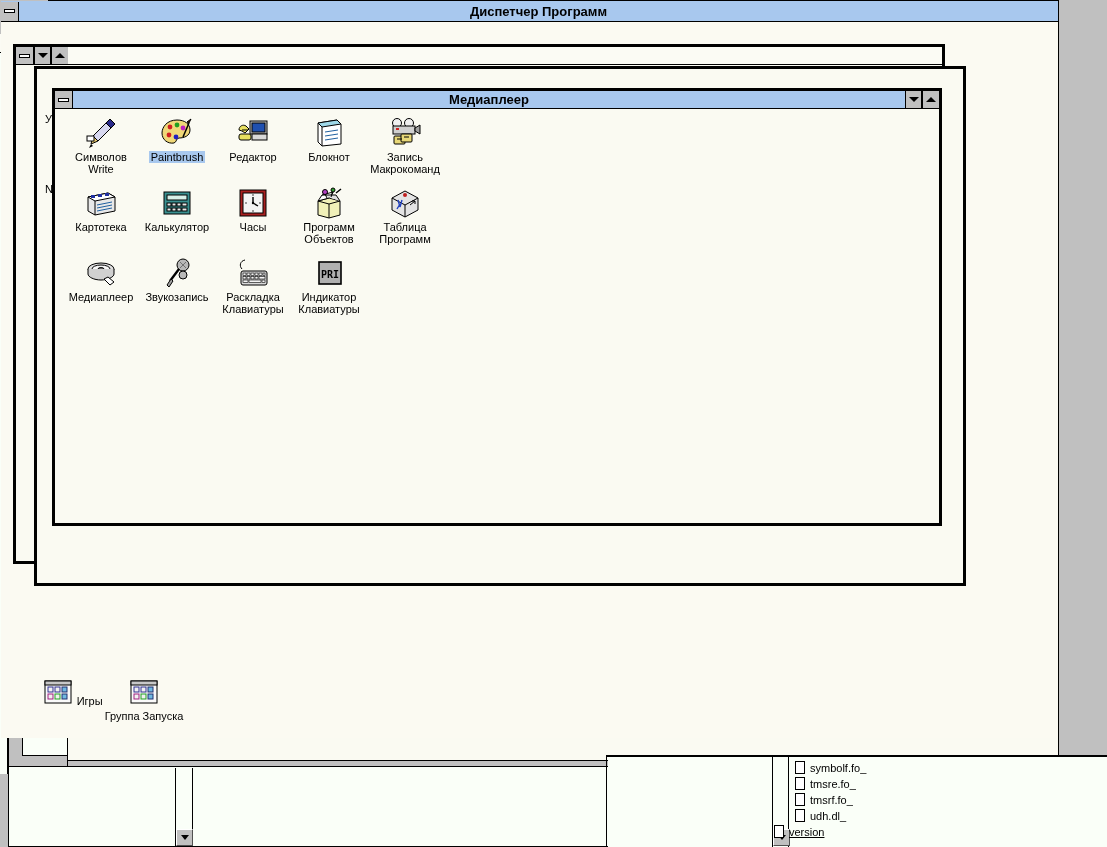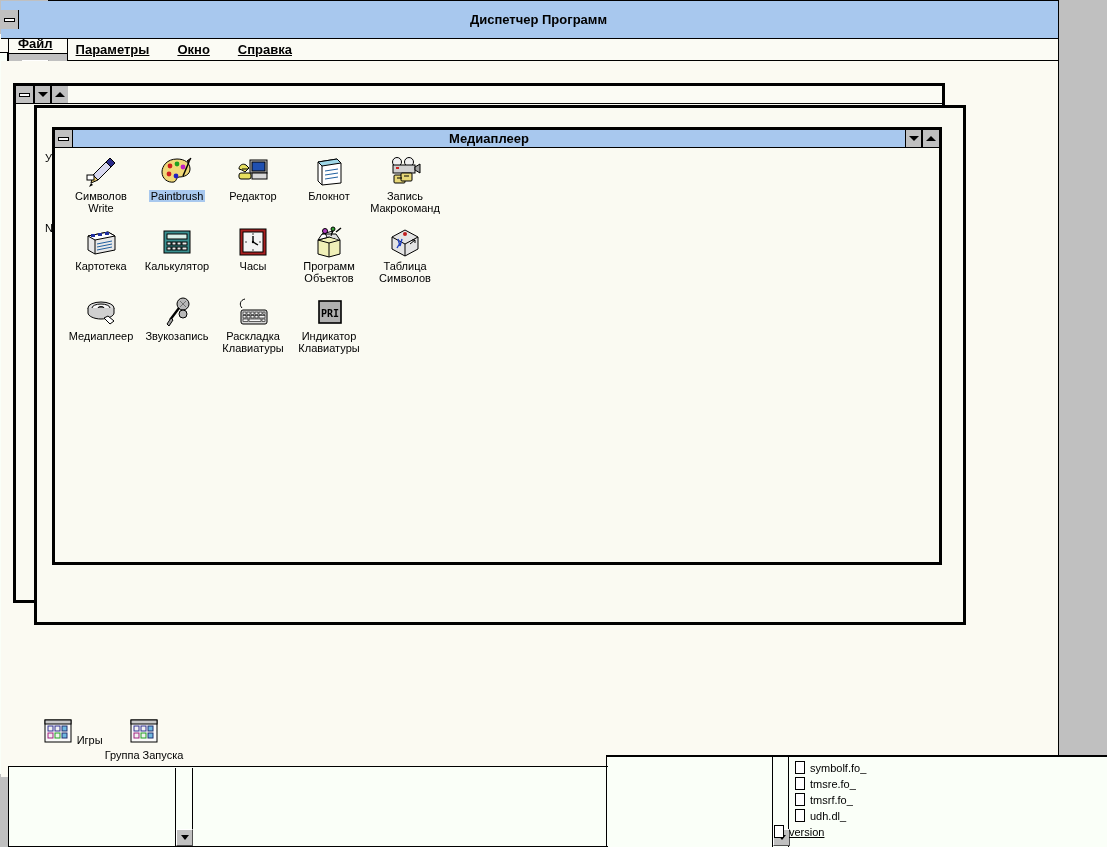--- a/index.html
+++ b/index.html
@@ -48,21 +48,21 @@
     box-sizing:border-box;
     display:flex;align-items:center;justify-content:center;
     flex:0 0 auto;
   }
   .btnbox.last{border-right:none;}
   .arr-dn{width:0;height:0;border-left:5px solid transparent;border-right:5px solid transparent;border-top:5px solid #000;}
   .arr-up{width:0;height:0;border-left:5px solid transparent;border-right:5px solid transparent;border-bottom:5px solid #000;}
 
   
   #pm{left:48px;top:4px;width:1059px;height:761px;background:#fafaf2;border:1px solid #000;box-sizing:border-box;}
-  #pm .titlebar{height:38px;}
+  #pm .titlebar{height:21px;}
   #pm .title-text{line-height:21px;font-size:13px;}
   #pm .sysbox{height:19px;}
   .menubar{
     height:22px;background:#fbfbf4;
     border-bottom:1px solid #000;
     display:flex;align-items:center;
     padding-left:12px;box-sizing:border-box;
   }
   .menuitem{
     font-size:13px;font-weight:bold;color:#000;
@@ -183,26 +183,20 @@
 
 <div id="pm">
 
   <div class="titlebar active">
     <div class="sysbox">
       <i></i>
     </div>
     <div class="title-text">Диспетчер Программ</div>
   </div>
 
-  <div class="menubar">
-    <span class="menuitem"><u>Файл</u></span>
-    <span class="menuitem"><u>Параметры</u></span>
-    <span class="menuitem"><u>Окно</u></span>
-    <span class="menuitem"><u>Справка</u></span>
-  </div>
 
   <div class="pm-client">
 
     <div class="mdi" style="left:12px;top:22px;width:932px;height:520px;">
       <div class="inner">
         <div class="titlebar" style="height:18px;">
           <div class="sysbox" style="height:17px;">
             <i></i>
           </div>
           <div class="btnbox">
@@ -387,21 +381,21 @@
               <svg width="34" height="32" viewBox="0 0 34 32">
                 <path d="M17 4 L30 11 L30 23 L17 30 L4 23 L4 11 Z" fill="#e4e4e4" stroke="#000"></path>
                 <path d="M4 11 L17 18 L30 11" fill="none" stroke="#000"></path>
                 <path d="M17 18 L17 30" stroke="#000"></path>
                 <path d="M10 13 L12 20 M14 13 L12 20 M12 17 L9 22" stroke="#2040c0" stroke-width="1.4" fill="none"></path>
                 <circle cx="17" cy="8" r="2" fill="#c02020"></circle>
                 <path d="M22 18 L27 14 M27 14 L24 14 M27 14 L27 17" stroke="#000" fill="none"></path>
               </svg>
             </div>
             <div class="lbl">Таблица
-Символов</div>
+Программ</div>
           </div>
 
           <div class="progitem" style="left:0px;top:140px;">
             <div class="glyph">
               <svg width="34" height="32" viewBox="0 0 34 32">
                 <ellipse cx="17" cy="12" rx="13" ry="6" fill="#e0e0e0" stroke="#000"></ellipse>
                 <ellipse cx="17" cy="12" rx="9" ry="4" fill="#f8f8f8" stroke="#000"></ellipse>
                 <ellipse cx="17" cy="12" rx="3" ry="1.4" fill="#707070" stroke="#000"></ellipse>
                 <path d="M4 12 L4 17 C4 20 10 23 17 23 C24 23 30 20 30 17 L30 12" fill="#d0d0d0" stroke="#000"></path>
                 <path d="M20 22 L26 28 L30 25 L24 20 Z" fill="#fff" stroke="#000"></path>

